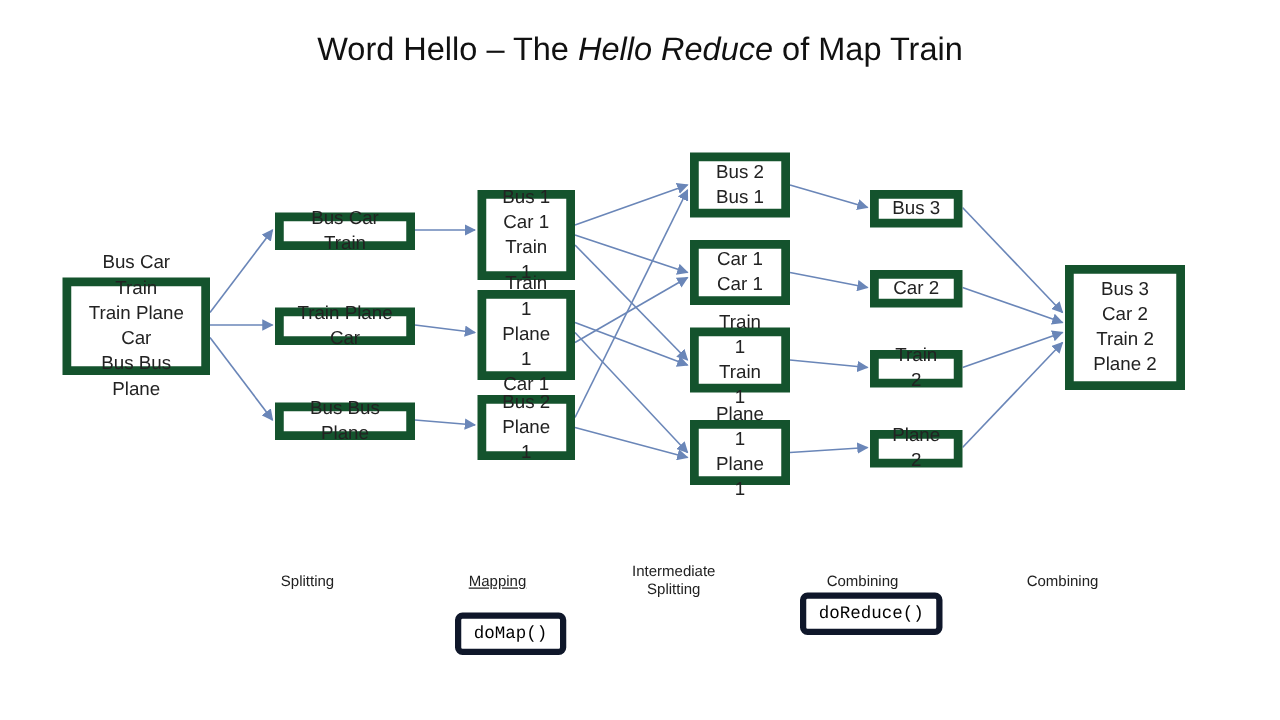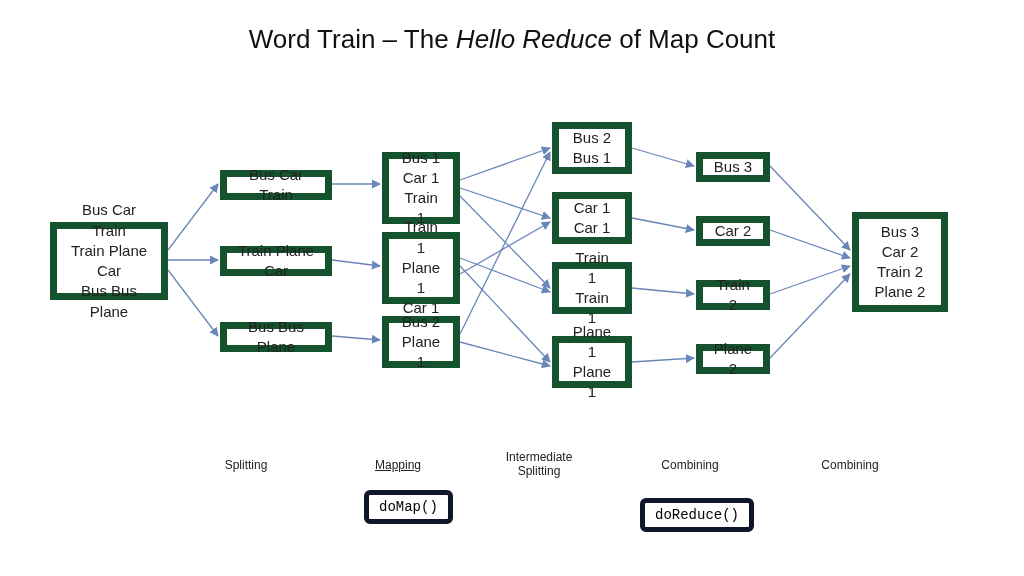--- a/index.html
+++ b/index.html
@@ -92,21 +92,21 @@
     <line x1="632" y1="362" x2="694" y2="358"></line>
 
     <line x1="770" y1="166" x2="850" y2="250"></line>
     <line x1="770" y1="230" x2="850" y2="258"></line>
     <line x1="770" y1="294" x2="850" y2="266"></line>
     <line x1="770" y1="358" x2="850" y2="274"></line>
   </g>
 </svg>
 
 <div class="title">
-  <span>Word Train – The </span><em>Hello Reduce</em><span> of Map Count</span>
+  <span>Word Hello – The </span><em>Hello Reduce</em><span> of Map Train</span>
 </div>
 
 <div class="box" style="left:50px; top:222px; width:118px; height:78px;">Bus Car Train<br>Train Plane Car<br>Bus Bus Plane</div>
 
 <div class="box" style="left:220px; top:170px; width:112px; height:30px;">Bus Car Train</div>
 <div class="box" style="left:220px; top:246px; width:112px; height:30px;">Train Plane Car</div>
 <div class="box" style="left:220px; top:322px; width:112px; height:30px;">Bus Bus Plane</div>
 
 <div class="box" style="left:382px; top:152px; width:78px; height:72px;">Bus 1<br>Car 1<br>Train 1</div>
 <div class="box" style="left:382px; top:232px; width:78px; height:72px;">Train 1<br>Plane 1<br>Car 1</div>
@@ -124,13 +124,13 @@
 
 <div class="box" style="left:852px; top:212px; width:96px; height:100px;">Bus 3<br>Car 2<br>Train 2<br>Plane 2</div>
 
 <div class="label" style="left:196px; top:458px; width:100px;">Splitting</div>
 <div class="label" style="left:348px; top:458px; width:100px;text-decoration:underline;">Mapping</div>
 <div class="label" style="left:474px; top:450px; width:130px; line-height:1.2;">Intermediate<br>Splitting</div>
 <div class="label" style="left:640px; top:458px; width:100px;">Combining</div>
 <div class="label" style="left:790px; top:458px; width:120px;">Combining</div>
 
 <div class="fn" style="left:364px; top:490px;">doMap()</div>
-<div class="fn" style="left:640px; top:498px;">doReduce()</div>
+<div class="fn" style="left:640px; top:474px;">doReduce()</div>
 
 </body></html>

